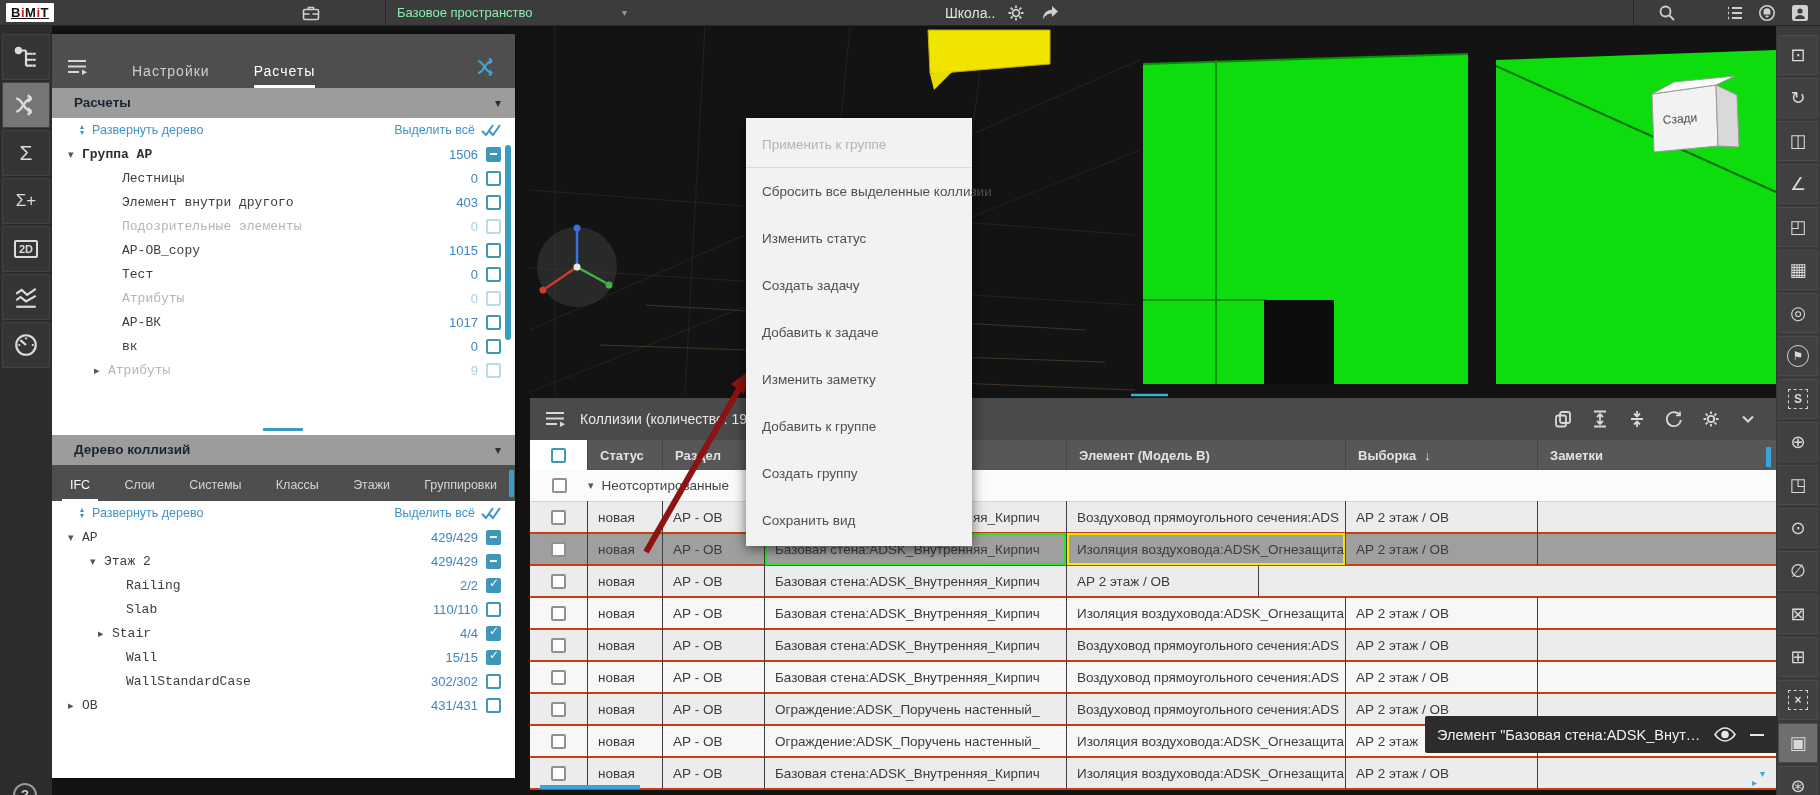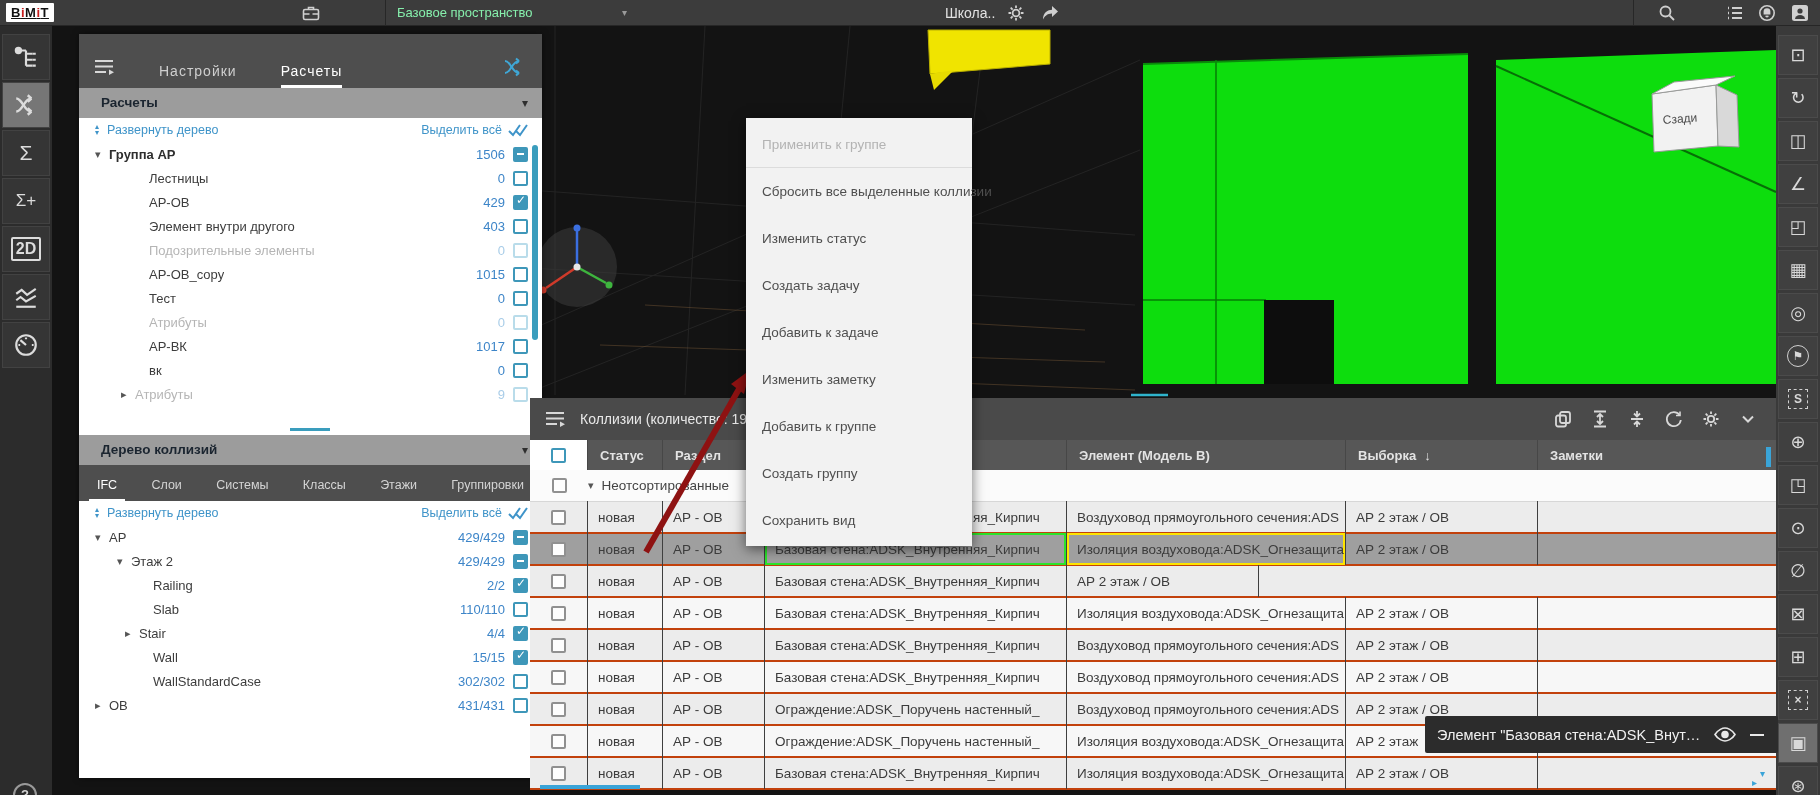--- a/index.html
+++ b/index.html
@@ -16,64 +16,64 @@
   .tb-ic{position:absolute;top:3px;width:20px;height:20px;color:#cfcfcf;}
   .tb-ic svg{width:20px;height:20px;display:block;}
 
   
   #leftrail{position:absolute;left:0;top:26px;width:52px;height:769px;background:#2c2c2c;z-index:25;}
   .ltool{position:absolute;left:2px;width:48px;height:46px;background:#353535;border:1px solid #424242;
     display:flex;align-items:center;justify-content:center;color:#dcdcdc;}
   .ltool.active{background:#767676;}
   .ltool svg{width:26px;height:26px;}
   .lt-sigma{font-size:21px;}
-  .lt-2d{border:2px solid #dcdcdc;border-radius:2px;font-size:16px;font-weight:700;padding:1px 3px;}
+  .lt-2d{border:2px solid #dcdcdc;border-radius:2px;font-size:11px;font-weight:700;padding:1px 3px;}
   #help-btn{position:absolute;left:13px;top:757px;width:24px;height:24px;border:2px solid #9a9a9a;border-radius:50%;
     color:#d5d5d5;font-size:13px;font-weight:700;text-align:center;line-height:20px;}
 
   
   #rightrail{position:absolute;left:1776px;top:26px;width:44px;height:769px;background:#3a3a3a;z-index:25;
     display:flex;flex-direction:column;align-items:center;gap:3px;padding-top:9px;}
   .rtool{width:40px;height:40px;flex:none;background:#404040;border:1px solid #4b4b4b;
     display:flex;align-items:center;justify-content:center;}
   .rtool .g{color:#d8d8d8;font-size:18px;line-height:1;}
   .rtool.active{background:#6f6f6f;}
   .rtool.circled .g{border:1.5px solid #d0d0d0;border-radius:50%;width:22px;height:22px;font-size:12px;
     display:flex;align-items:center;justify-content:center;}
   .rtool.dashedbox .g{border:1.5px dashed #d0d0d0;width:20px;height:20px;font-size:12px;font-weight:700;
     display:flex;align-items:center;justify-content:center;}
 
   
   #decor{position:absolute;left:0;top:0;z-index:1;}
 
   
-  #panel{position:absolute;left:52px;top:34px;width:463px;height:744px;z-index:20;background:#fff;box-shadow:0 0 6px rgba(0,0,0,.5);margin-left:27px;}
+  #panel{position:absolute;left:52px;top:34px;width:463px;height:744px;z-index:20;background:#fff;box-shadow:0 0 6px rgba(0,0,0,.5);}
   #phead{position:absolute;left:0;top:0;width:463px;height:54px;background:#4e4e4e;
     display:flex;align-items:flex-end;padding:0 14px 0 14px;}
   #phead .hb{margin-bottom:12px;}
   .hb svg{width:22px;height:18px;display:block;color:#d8d8d8;}
   .ptab{color:#cfcfcf;font-size:14px;letter-spacing:1px;padding-bottom:9px;margin-left:44px;}
   .ptab.active{color:#fff;border-bottom:3px solid #fff;padding-bottom:6px;}
   #phead .shuffle-blue{margin-left:auto;margin-bottom:10px;color:#3fa7d6;}
   #phead .shuffle-blue svg{width:26px;height:22px;display:block;}
 
   .secbar{position:absolute;left:0;width:463px;height:30px;background:#9c9c9c;color:#1b2530;font-weight:700;
     font-size:13.5px;line-height:30px;padding:0 14px 0 22px;display:flex;}
   .secbar .car{margin-left:auto;color:#2e2e2e;font-size:12px;}
 
-  .linkrow{height:24px;display:flex;align-items:center;padding:0 14px 0 16px;font-size:12.5px;color:#3f94c9;}
+  .linkrow{height:24px;display:flex;align-items:center;padding:0 14px 0 28px;font-size:12.5px;color:#3f94c9;}
   .updown{display:inline-flex;flex-direction:column;line-height:6px;font-size:8px;margin-right:8px;color:#3f94c9;}
   .updown::before{content:"▴";}.updown::after{content:"▾";}
   .linkrow .spacer{flex:1;}
   .dblcheck{width:20px;height:14px;margin-left:6px;}
 
   .trow{height:24px;display:flex;align-items:center;padding:0 14px 0 16px;font-size:13px;color:#3d3d3d;}
   .trow .sp{flex:none;}
   .trow .car{width:14px;flex:none;font-size:11px;color:#555;}
-  .trow .tl{white-space:nowrap;overflow:hidden;}
+  .trow .tl{white-space:nowrap;overflow:hidden;font-family:Liberation Mono, monospace;}
   .trow .tc{margin-left:auto;color:#3d85c8;flex:none;padding-left:6px;}
   .trow .cbx{margin-left:8px;}
   .trow.bold .tl{font-weight:700;color:#2e2e2e;}
   .trow.dim .tl{color:#b5b5b5;}
   .trow.dim .tc{color:#a9cde8;}
 
   .cbx{width:15px;height:15px;border:2px solid #3e97b9;border-radius:2px;background:#fff;position:relative;flex:none;}
   .cbx.checked{background:#3e97b9;}
   .cbx.checked::after{content:"✓";position:absolute;left:1px;top:-4px;color:#fff;font-size:12px;font-weight:700;}
   .cbx.indeterminate{background:#3e97b9;}
@@ -389,27 +389,20 @@
         <div class="trow">
     <span class="sp" style="width: 40px;"></span>
     <span class="car"></span>
     <span class="tl">Лестницы</span>
     <span class="tc">0</span>
     <span class="cbx unchecked"></span>
   </div>
         <div class="trow">
     <span class="sp" style="width: 40px;"></span>
     <span class="car"></span>
-    <span class="tl">АР-ОВ</span>
-    <span class="tc">429</span>
-    <span class="cbx checked"></span>
-  </div>
-        <div class="trow">
-    <span class="sp" style="width: 40px;"></span>
-    <span class="car"></span>
     <span class="tl">Элемент внутри другого</span>
     <span class="tc">403</span>
     <span class="cbx unchecked"></span>
   </div>
         <div class="trow dim">
     <span class="sp" style="width: 40px;"></span>
     <span class="car"></span>
     <span class="tl">Подозрительные элементы</span>
     <span class="tc">0</span>
     <span class="cbx disabled"></span>

